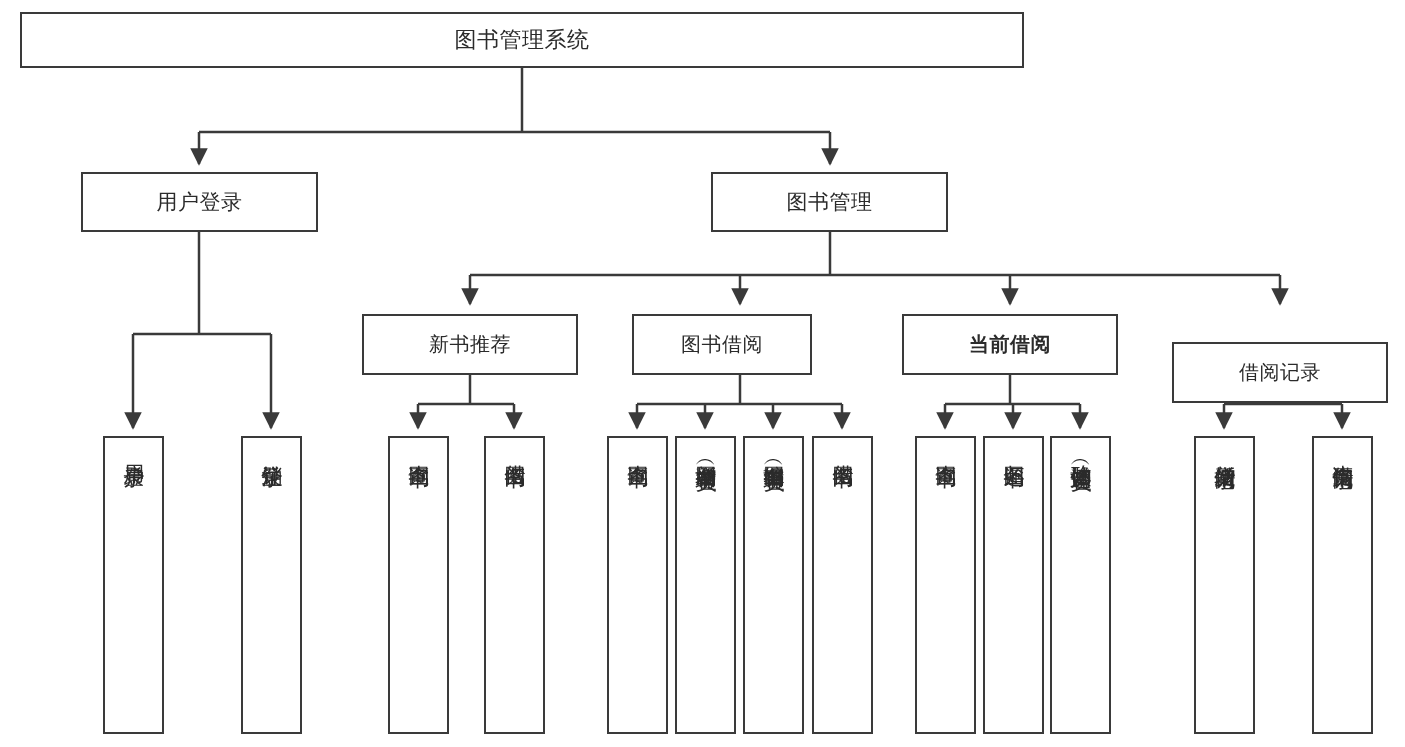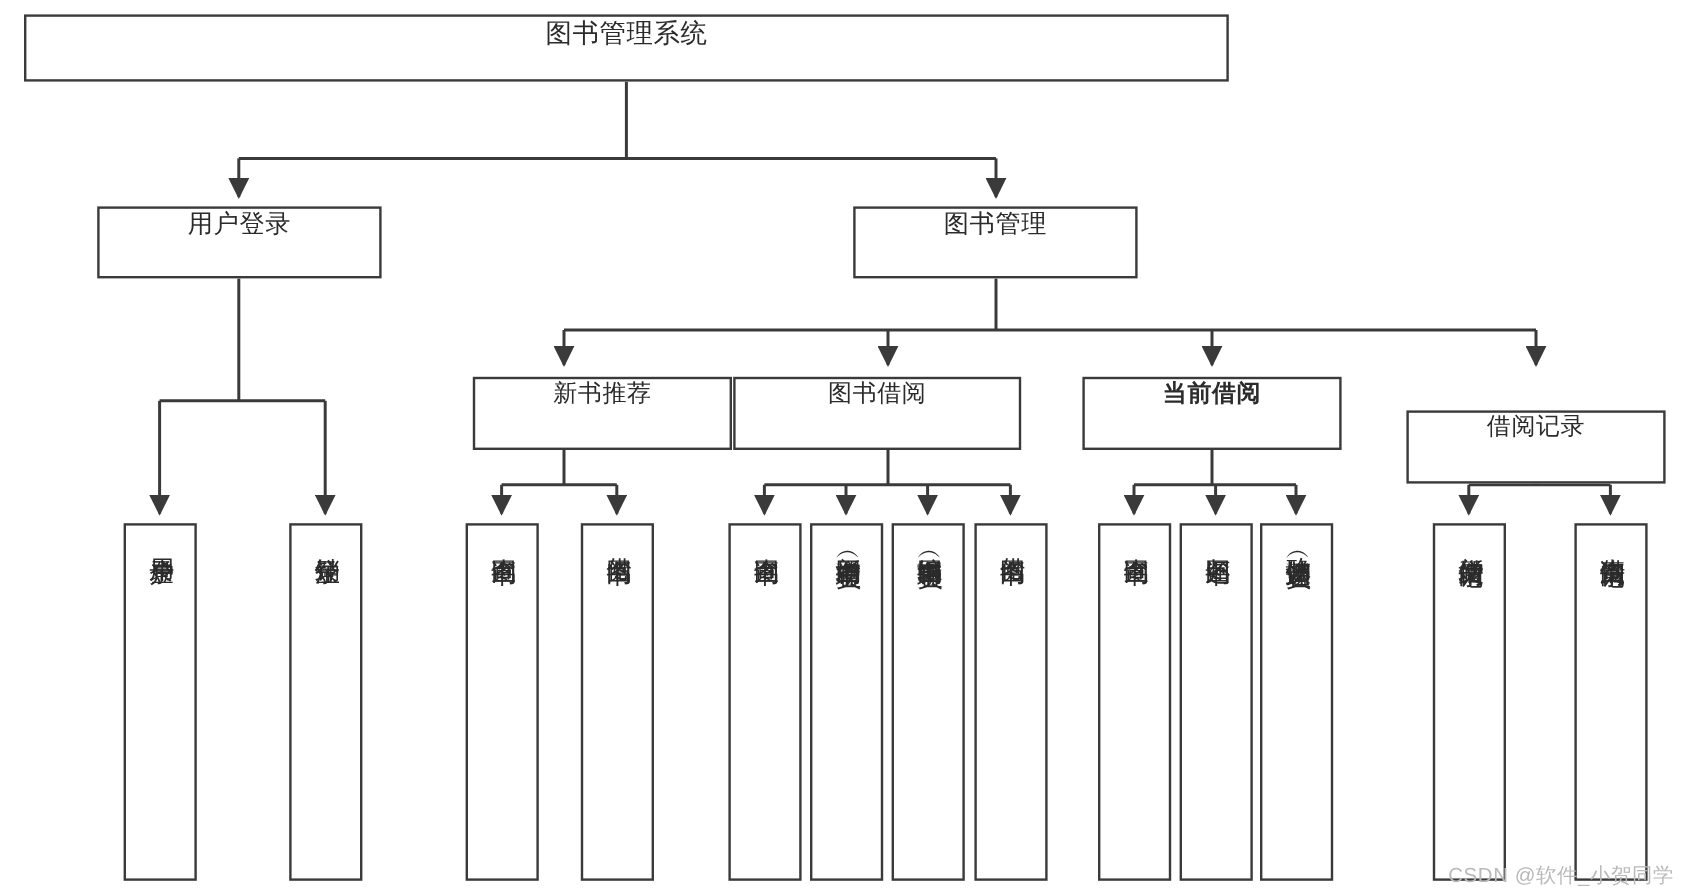--- a/index.html
+++ b/index.html
@@ -16,21 +16,21 @@
     height: 747px;
     background: #ffffff;
     overflow: hidden;
   }
   .node {
     position: absolute;
     box-sizing: border-box;
     background: #ffffff;
     border: 2px solid #3a3a3a;
     display: flex;
-    align-items: flex-start;
+    align-items: center;
     justify-content: center;
     color: #2b2b2b;
   }
   .node .label {
     font-size: 21px;
     line-height: 1.25;
     letter-spacing: 0.5px;
     white-space: nowrap;
     color: #2b2b2b;
   }
@@ -132,25 +132,25 @@
   </div>
 
   <div class="node level2" style="left:81px; top:172px; width:237px; height:60px;">
     <span class="label">用户登录</span>
   </div>
 
   <div class="node level2" style="left:711px; top:172px; width:237px; height:60px;">
     <span class="label">图书管理</span>
   </div>
 
-  <div class="node level3" style="left:362px; top:314px; width:216px; height:61px;margin-left:32px;">
+  <div class="node level3" style="left:362px; top:314px; width:216px; height:61px;">
     <span class="label">新书推荐</span>
   </div>
 
-  <div class="node level3" style="left:611px; top:314px; width:240px; height:61px;">
+  <div class="node level3" style="left:632px; top:314px; width:180px; height:61px;">
     <span class="label">图书借阅</span>
   </div>
 
   <div class="node level3" style="left:902px; top:314px; width:216px; height:61px;font-weight:bold;">
     <span class="label">当前借阅</span>
   </div>
 
   <div class="node level3" style="left:1172px; top:314px; width:216px; height:61px;margin-top:28px;">
     <span class="label">借阅记录</span>
   </div>
@@ -200,15 +200,14 @@
   </div>
 
   <div class="node leaf" style="left:1194px; top:436px; width:61px; height:298px;">
     <span class="label">新增借阅记录</span>
   </div>
 
   <div class="node leaf" style="left:1312px; top:436px; width:61px; height:298px;">
     <span class="label">查询借阅记录</span>
   </div>
 
-  <div id="watermark">CSDN @软件_小贺同学</div>
 
 </div>
 
 </body></html>

